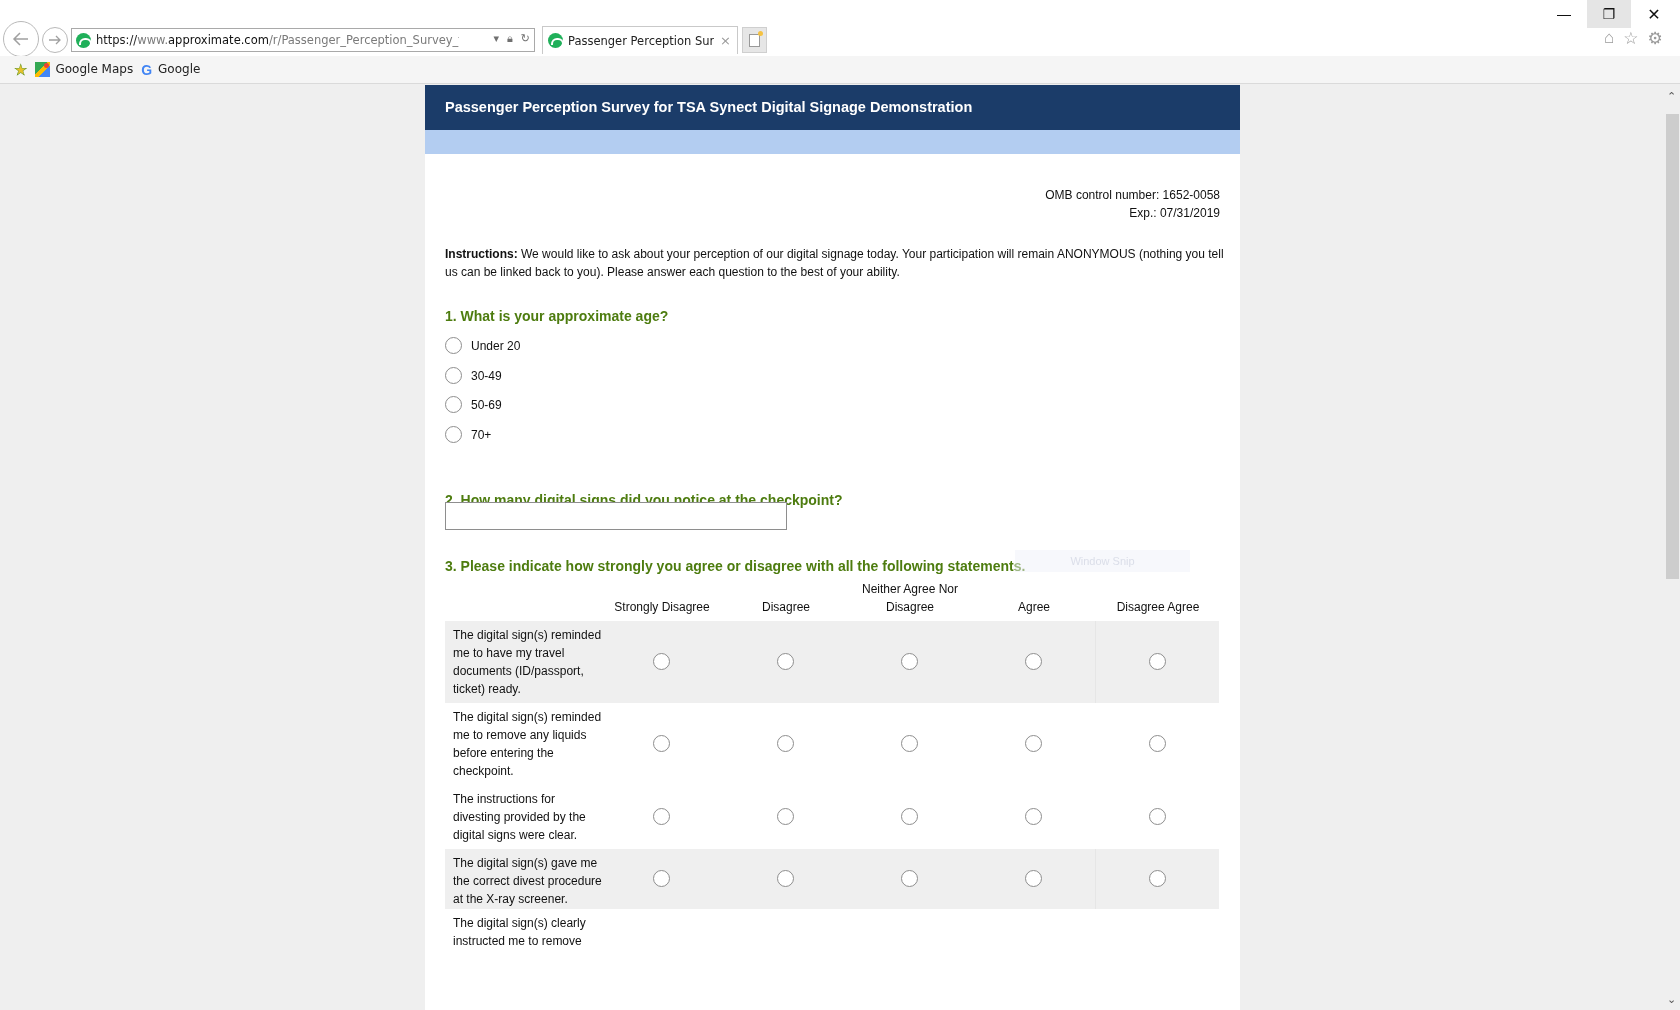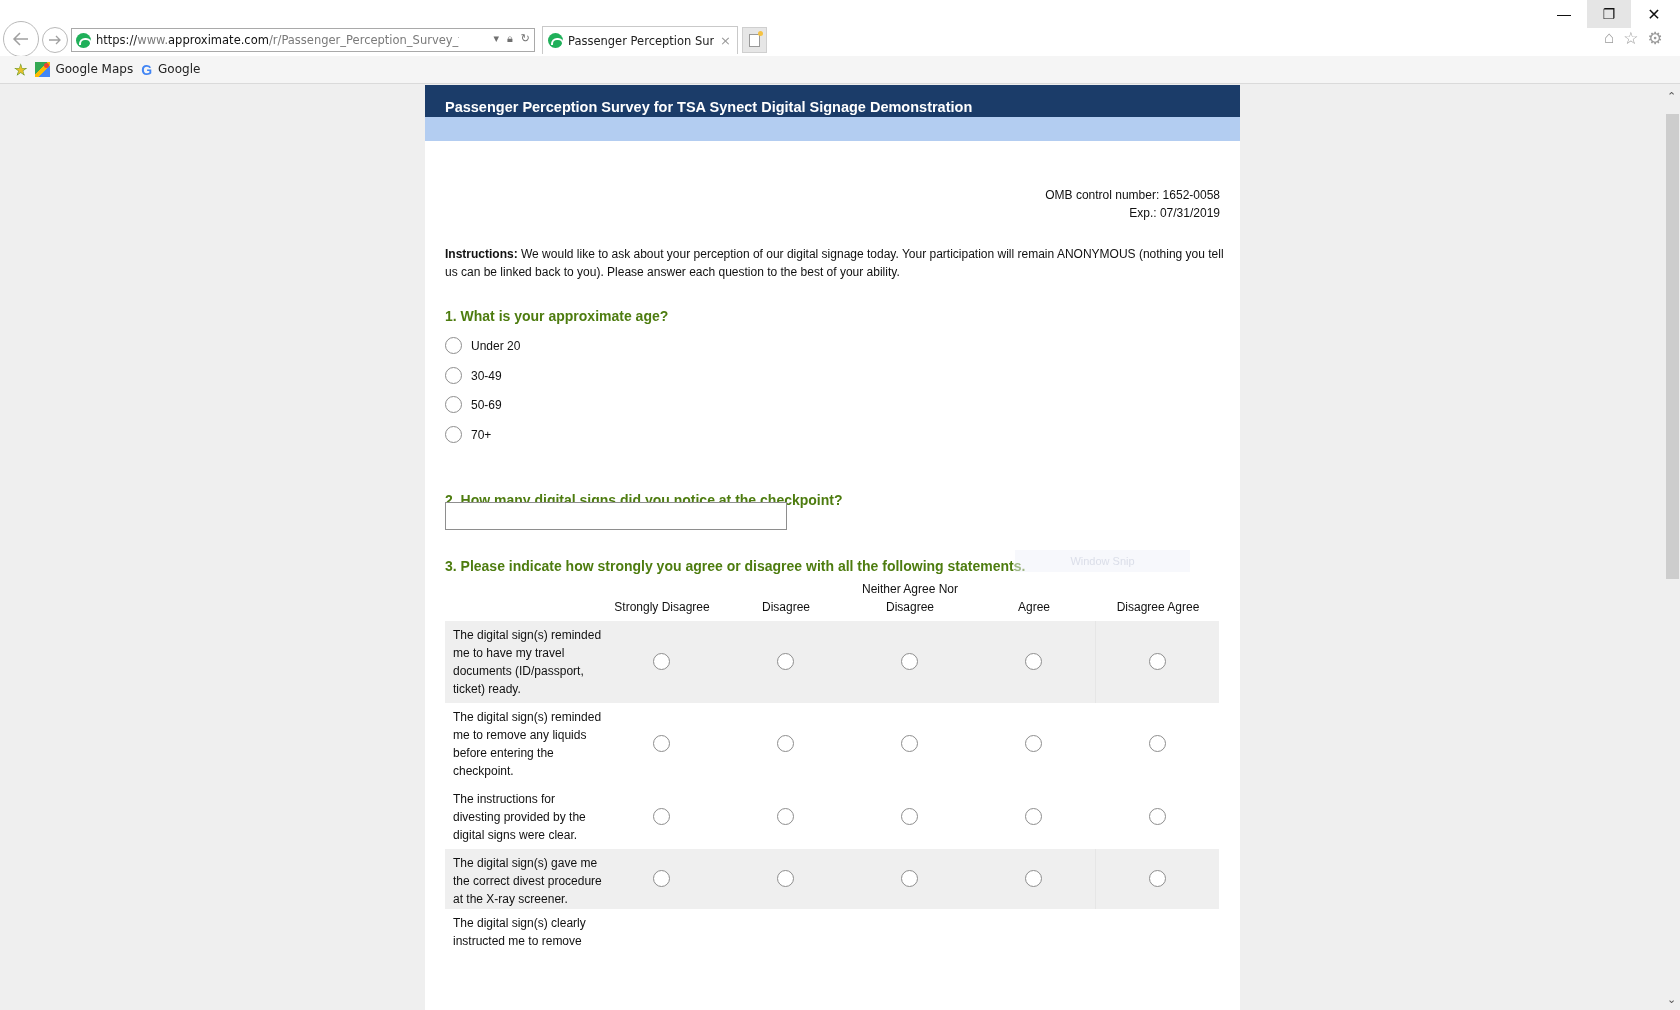--- a/index.html
+++ b/index.html
@@ -36,21 +36,21 @@
   .g-icon { font-weight: bold; color: #4285f4; margin-right: 6px; font-family: "Liberation Sans", sans-serif; font-size: 14px; }
 
   .viewport { position: absolute; left: 0; top: 84px; width: 1680px; height: 926px; background: #efefef; overflow: hidden; }
   .scrollbar { position: absolute; right: 0; top: 0; width: 17px; height: 926px; background: #efefef; }
   .scroll-up, .scroll-down { position: absolute; left: 0; width: 17px; height: 17px; display: flex; align-items: center; justify-content: center; color: #555; font-size: 11px; }
   .scroll-up { top: 4px; }
   .scroll-down { bottom: 2px; }
   .scroll-thumb { position: absolute; left: 3px; top: 30px; width: 13px; height: 465px; background: #cdcdcd; }
 
   .panel { position: absolute; left: 425px; top: 1px; width: 815px; height: 930px; background: #ffffff; }
-  .panel-header { height: 32px; background: #1b3c69; color: #fff; font-weight: bold; font-size: 14.5px; padding: 14px 16px 0 20px; }
+  .panel-header { height: 45px; background: #1b3c69; color: #fff; font-weight: bold; font-size: 14.5px; padding: 14px 16px 0 20px; }
   .panel-subheader { height: 24px; background: #b3cdf1; }
   .omb { position: absolute; right: 20px; top: 101px; text-align: right; font-size: 12px; color: #111; line-height: 18px; }
   .instructions { position: absolute; left: 20px; top: 160px; width: 780px; font-size: 12px; line-height: 18px; color: #111; }
   .instructions b { font-weight: bold; }
   .question-title { position: absolute; left: 20px; font-weight: bold; font-size: 14px; color: #4d7c0f; }
   .q1-title { top: 223px; }
   .q2-title { top: 407px; }
   .q3-title { top: 473px; }
   .option { position: absolute; left: 20px; display: flex; align-items: center; font-size: 12px; color: #111; }
   .radio { width: 17px; height: 17px; border: 1px solid #8e8e8e; border-radius: 50%; background: #fff; display: inline-block; }

